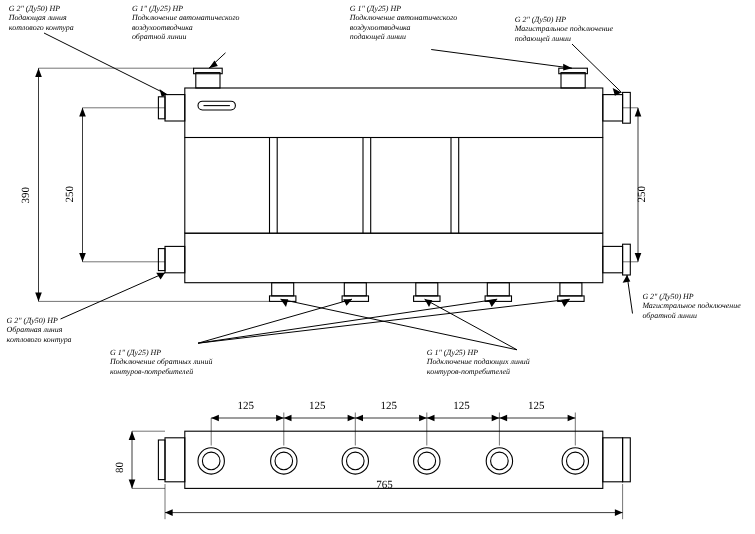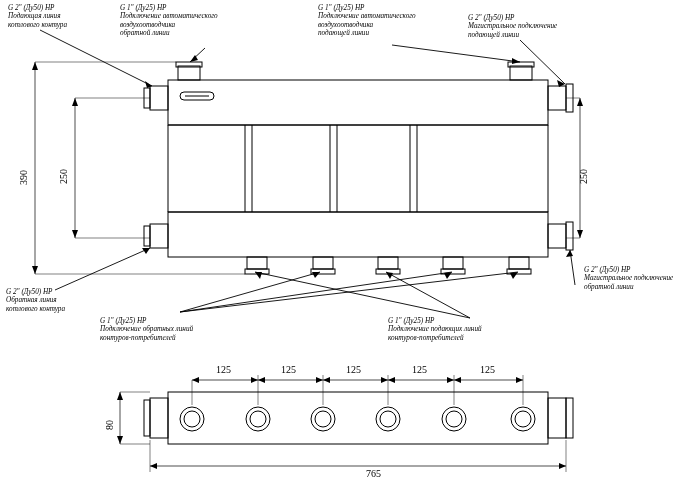--- a/index.html
+++ b/index.html
@@ -210,15 +210,15 @@
 <div class="dim" style="left:578px;top:184px;transform:rotate(-90deg);transform-origin:left top;">250</div>
 
 <div class="dim" style="left:104px;top:430px;transform:rotate(-90deg);transform-origin:left top;">80</div>
 
 <div class="dim" style="left:216px;top:364px;">125</div>
 <div class="dim" style="left:281px;top:364px;">125</div>
 <div class="dim" style="left:346px;top:364px;">125</div>
 <div class="dim" style="left:412px;top:364px;">125</div>
 <div class="dim" style="left:480px;top:364px;">125</div>
 
-<div class="dim" style="left:342px;top:468px;margin-left:24px;">765</div>
+<div class="dim" style="left:342px;top:436px;">765</div>
 
 </div>
 
 </body></html>

